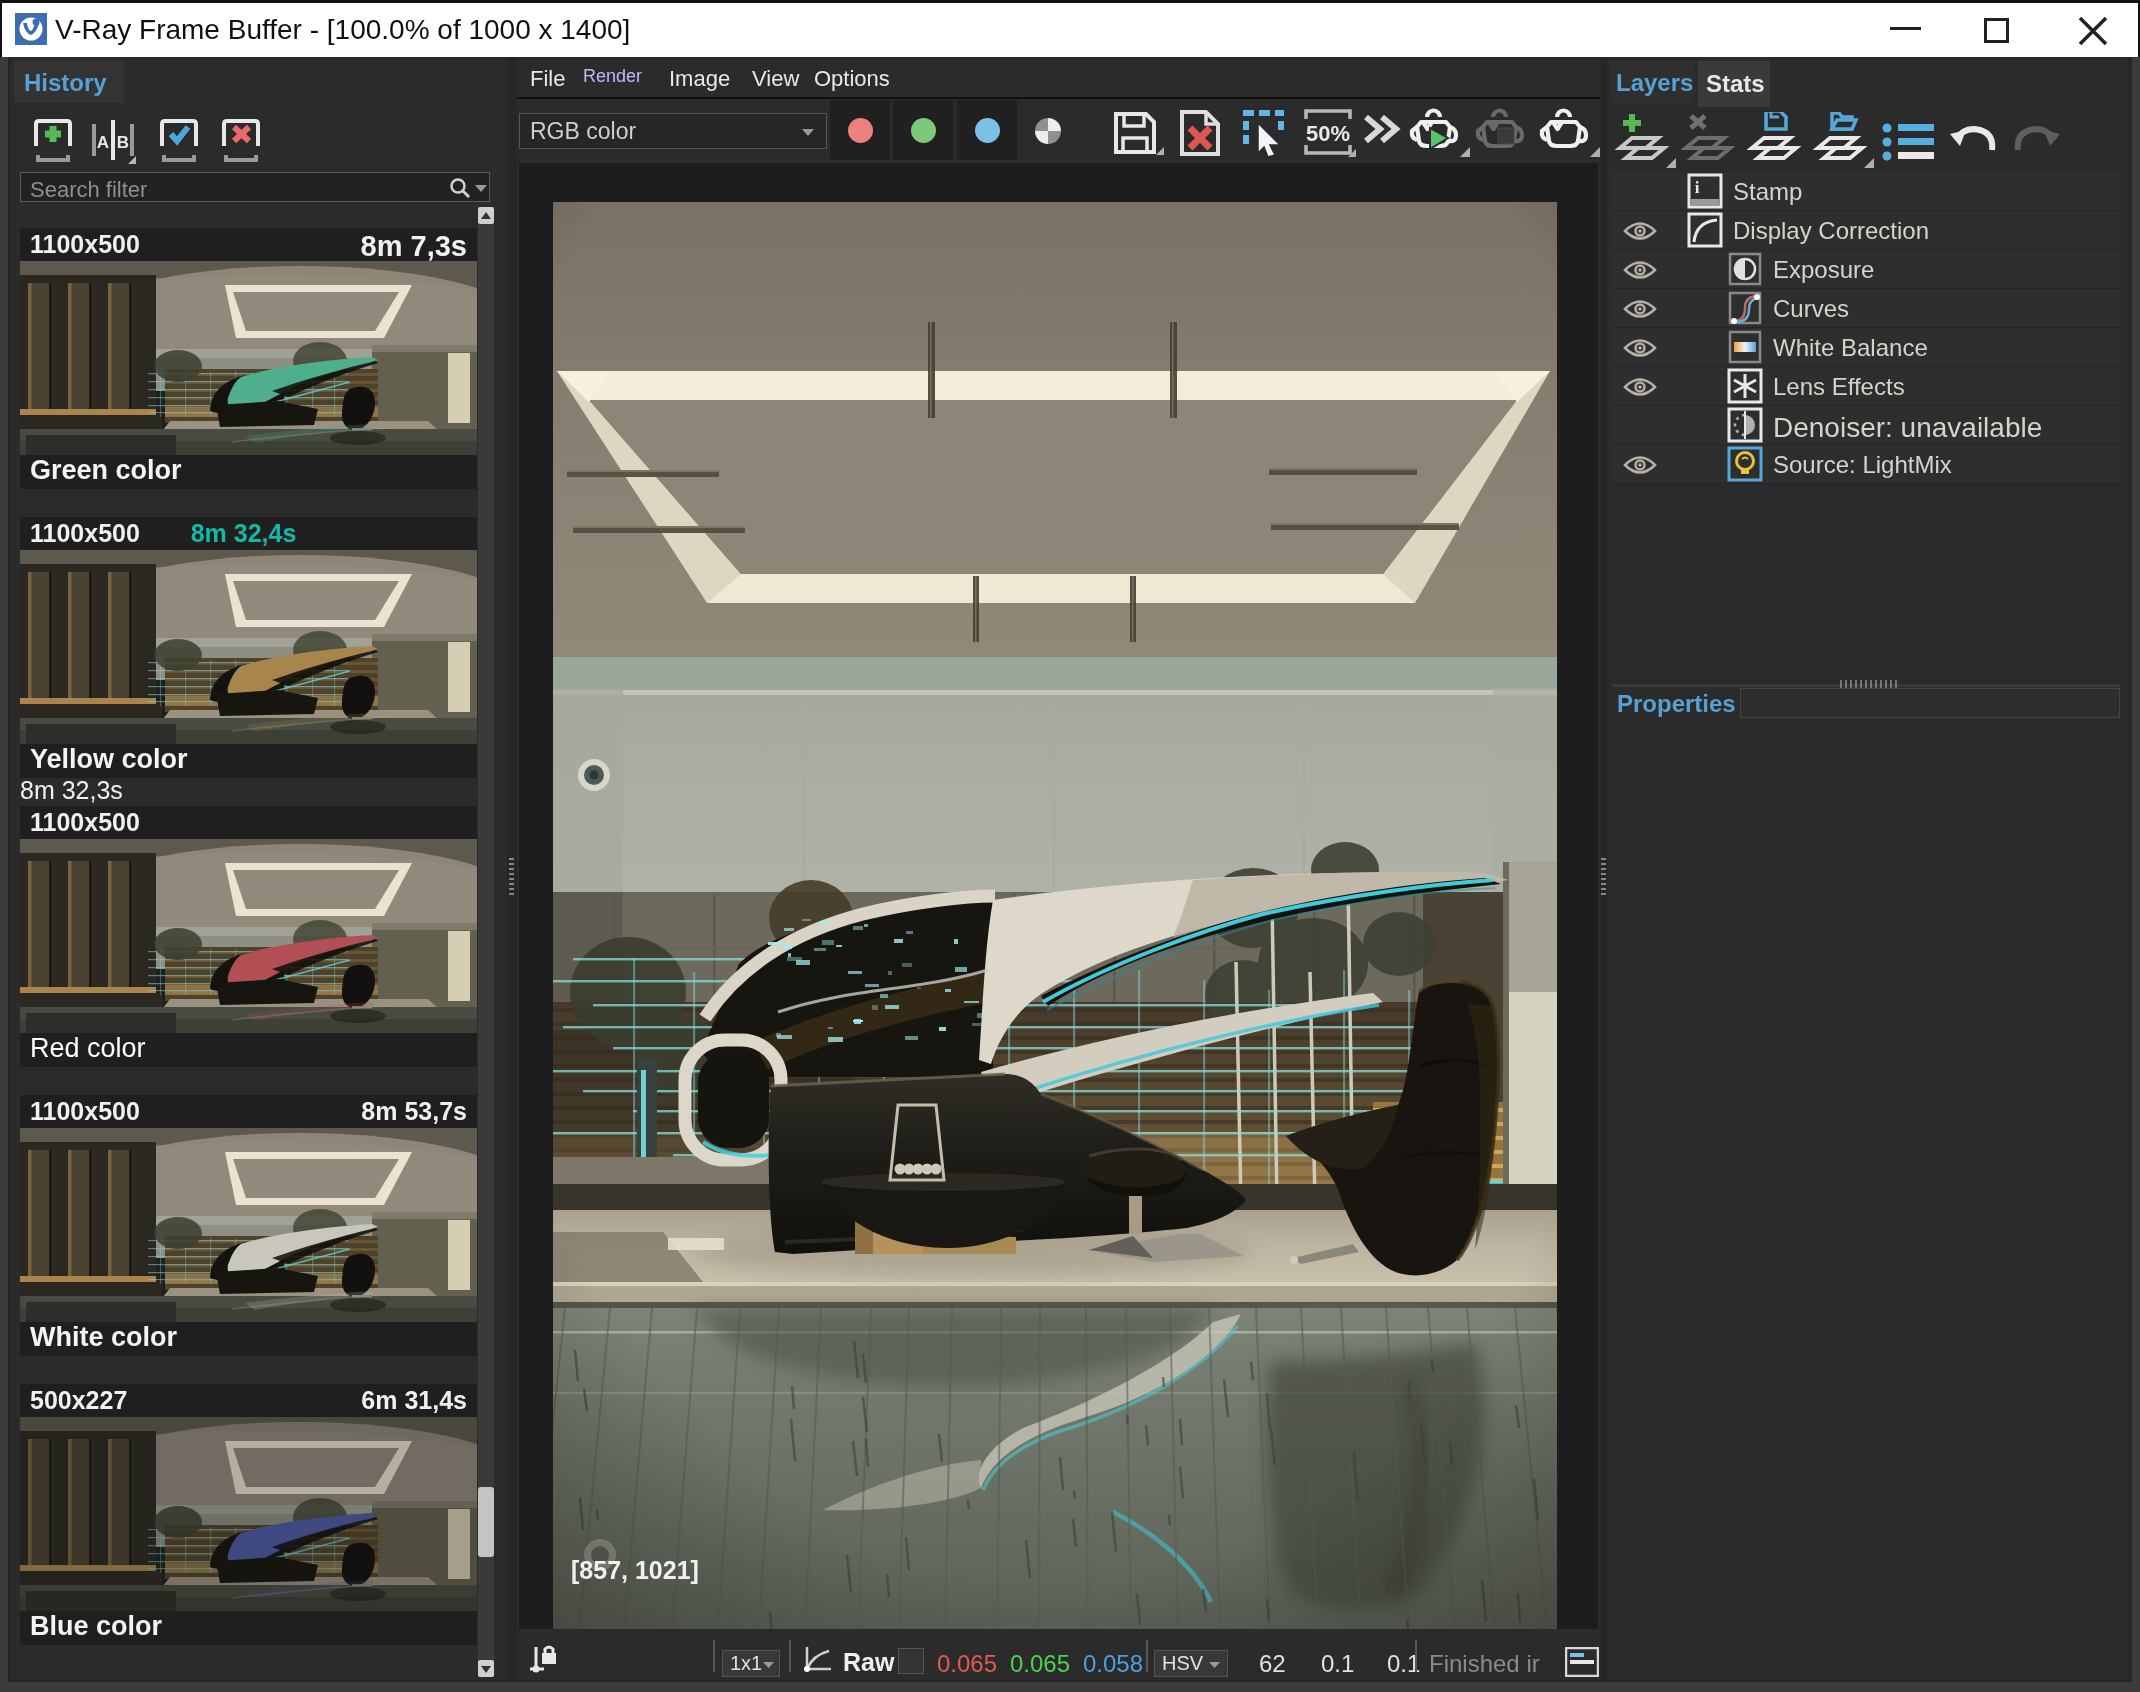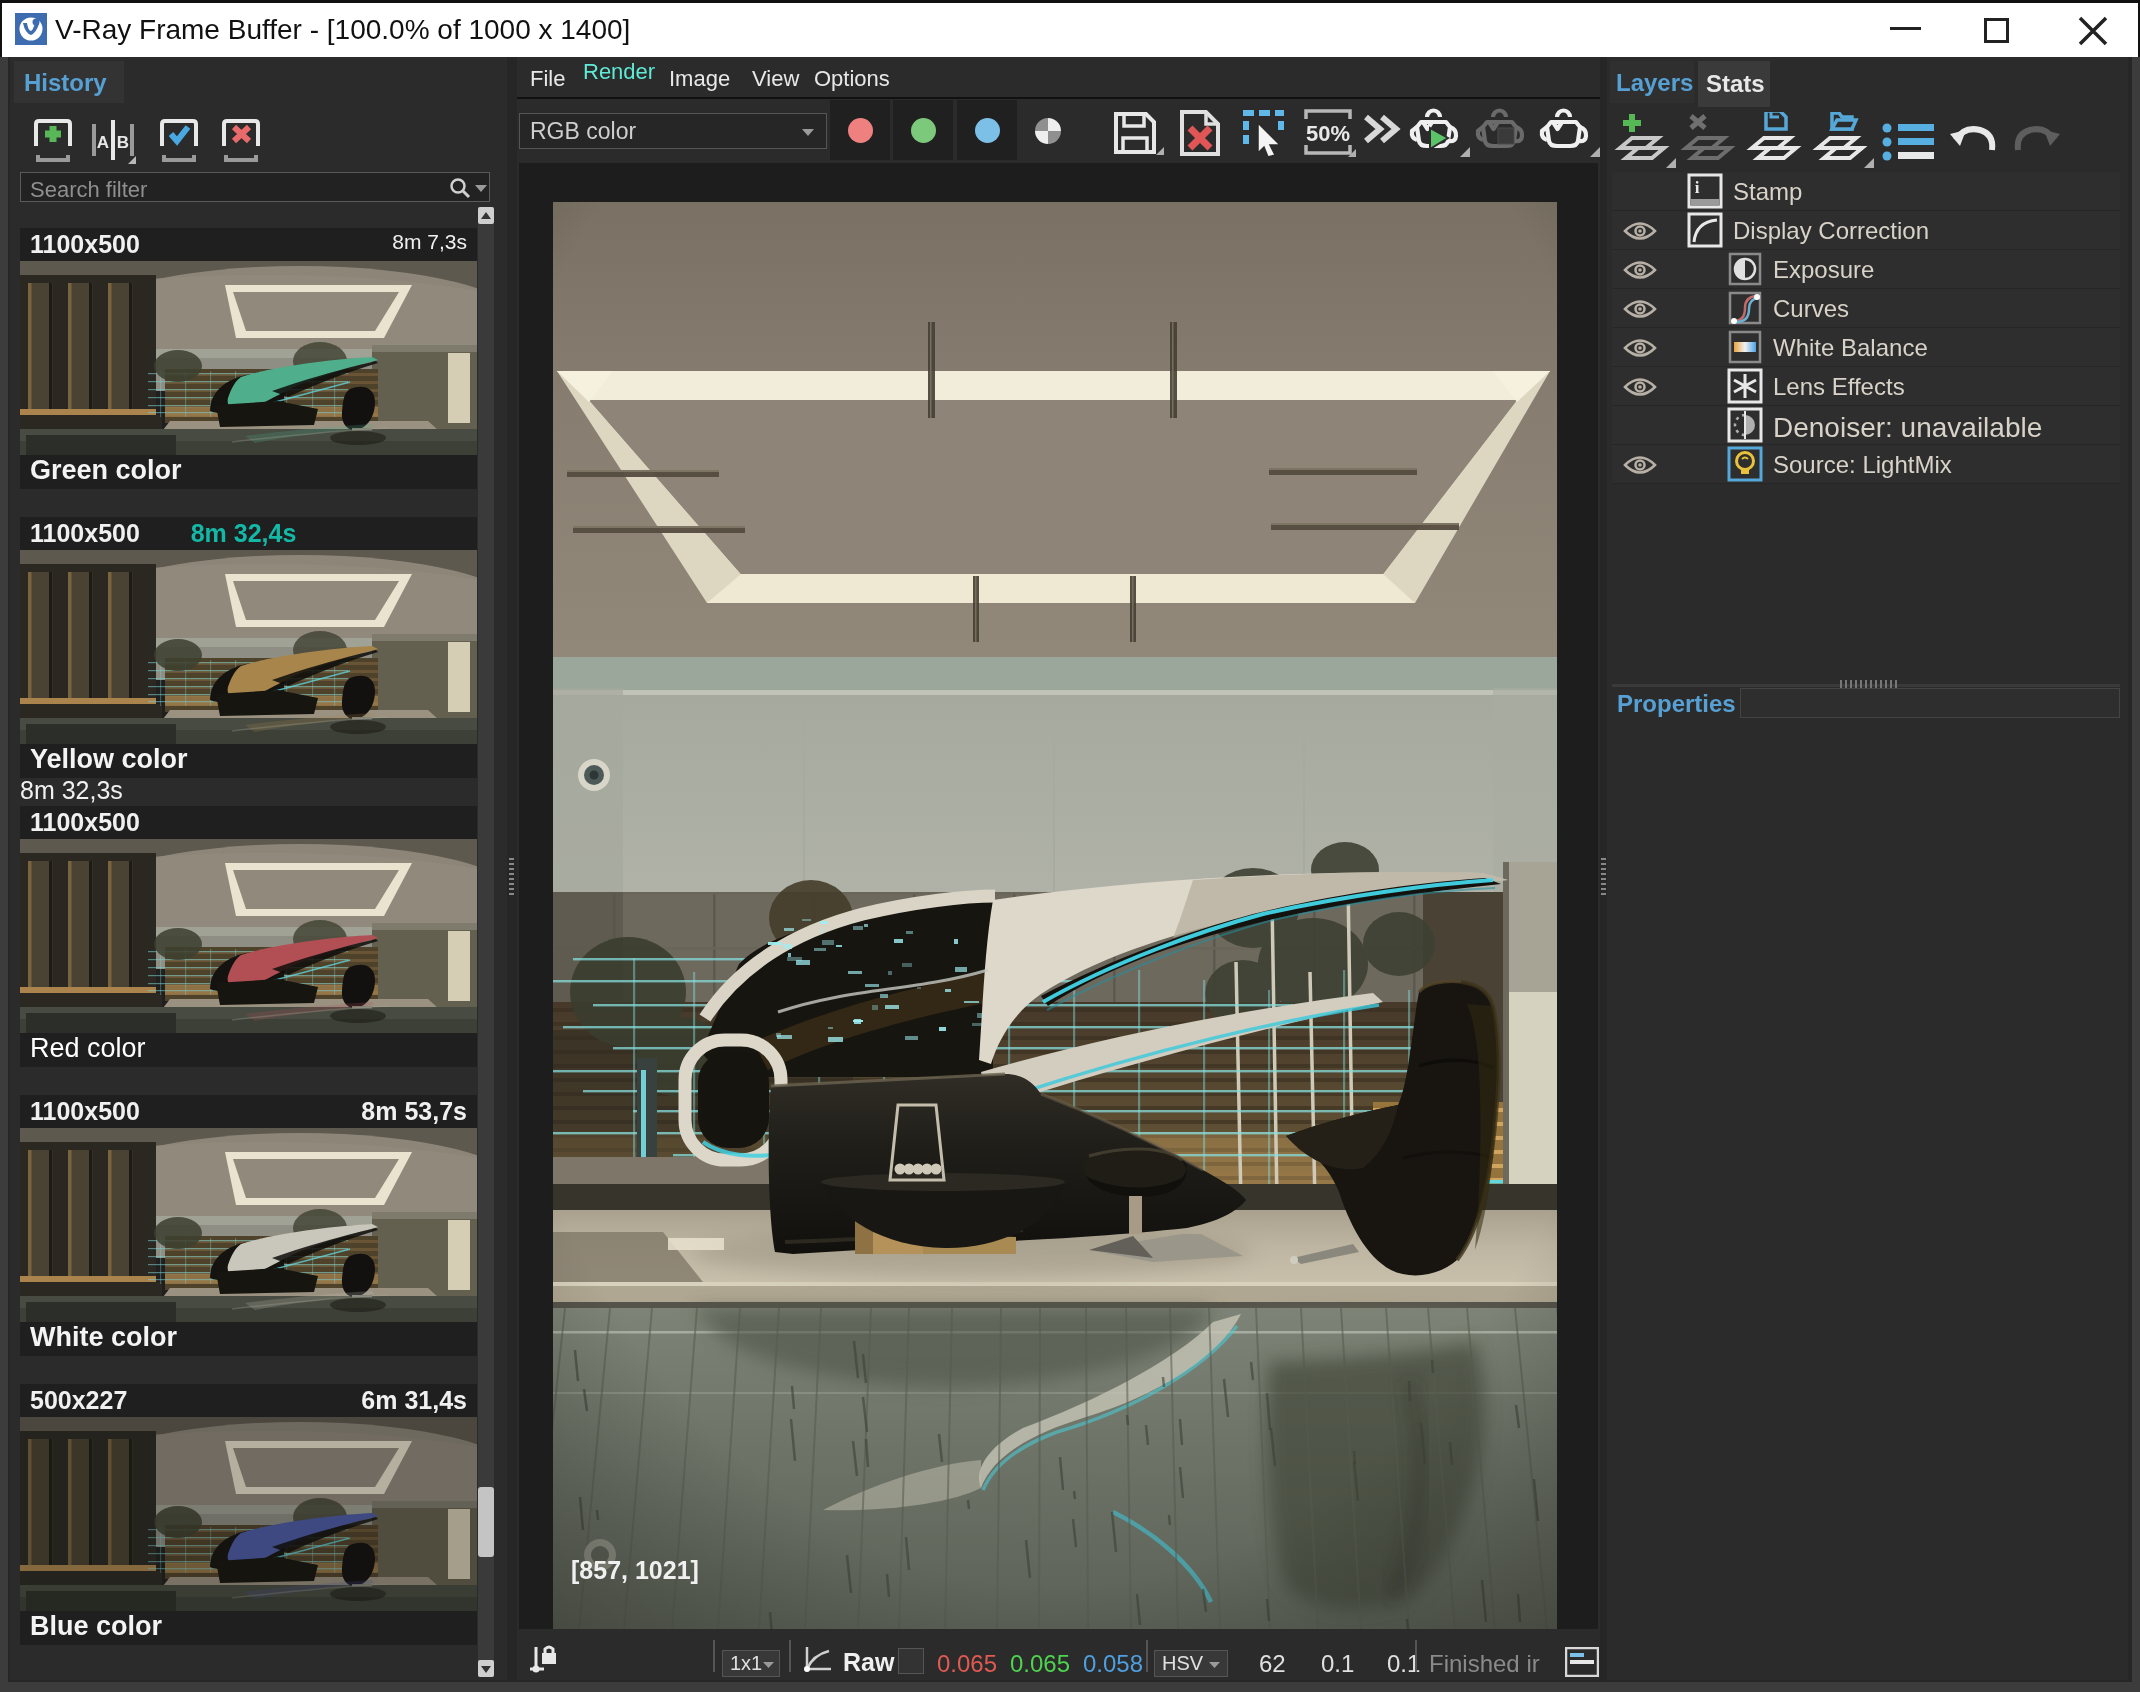--- a/index.html
+++ b/index.html
@@ -62,21 +62,21 @@
 <svg class="abs" style="left:480px;top:211px" width="12" height="9" viewBox="0 0 12 9">
     <path d="M6 1 L11 8 L1 8 Z" fill="#333"></path>
   </svg>
 <div class="abs" style="left:478px;top:1487px;width:16px;height:70px;background:#c4c4c4;border-radius:3px"></div>
 <div class="abs" style="left:478px;top:1660px;width:16px;height:17px;background:#cfcfcf;border-radius:2px"></div>
 <svg class="abs" style="left:480px;top:1665px" width="12" height="9" viewBox="0 0 12 9">
     <path d="M1 1 L11 1 L6 8 Z" fill="#333"></path>
   </svg>
 <div class="abs" style="left:20px;top:228px;width:457px;height:261px;background:#1f1f1f"></div>
 <div class="abs" style="left:30px;top:230px;font-size:25px;font-weight:bold;color:#f0f0f0">1100x500</div>
-<div class="abs" style="left:20px;top:230px;width:447px;font-size:21px;font-weight:normal;color:#f0f0f0;text-align:right">8m 7,3s</div>
+<div class="abs" style="left:20px;top:230px;width:447px;font-size:29px;font-weight:bold;color:#f0f0f0;text-align:right">8m 7,3s</div>
 <div class="abs" style="left:20px;top:261px;width:457px;height:194px;overflow:hidden"><svg width="457" height="194" viewBox="0 0 457 194" preserveAspectRatio="none" xmlns="http://www.w3.org/2000/svg">
       <rect x="0" y="0" width="457" height="88" fill="#877f72"></rect>
       <path d="M0 0 L457 0 L457 30 C330 8 140 8 0 34 Z" fill="#5e594e"></path>
       <ellipse cx="280" cy="60" rx="220" ry="55" fill="#928b7d" opacity="0.9"></ellipse>
       <path fill-rule="evenodd" fill="#eae3cf" d="M205 24 L392 24 L364 77 L216 77 Z M213 31 L379 31 L355 70 L226 70 Z"></path>
       <rect x="0" y="88" width="457" height="42" fill="#8f8e84"></rect>
       <rect x="120" y="88" width="245" height="9" fill="#a0a295"></rect>
       <rect x="352" y="84" width="105" height="88" fill="#64604f"></rect>
       <rect x="352" y="84" width="105" height="7" fill="#7e7a6c"></rect>
       <rect x="428" y="92" width="22" height="70" fill="#d5cdb4"></rect>
@@ -389,21 +389,21 @@
       <rect x="332" y="167" width="20" height="2.5" fill="#7e7e74"></rect>
       <path d="M225 175 C262 170 320 165 352 163 L354 166 C318 170 264 176 235 182 Z" fill="#4c5ba8" opacity="0.22"></path>
       <path d="M212 181 C264 175 330 169 368 167" stroke="#a8a494" stroke-width="1.6" opacity="0.3" fill="none"></path>
       <ellipse cx="338" cy="177" rx="28" ry="7" fill="#0f0f0c" opacity="0.45"></ellipse>
       <rect x="0" y="0" width="457" height="194" fill="#15140f" opacity="0.25"></rect>
     </svg></div>
 <div class="abs" style="left:30px;top:1611px;font-size:27px;font-weight:bold;color:#f4f4f4">Blue color</div>
 <div class="abs" style="left:517px;top:57px;width:1083px;height:1623px;background:#2b2b2b"></div>
 <div class="abs" style="left:517px;top:60px;width:1083px;height:37px;background:#2b2b2b"></div>
 <div class="abs" style="left:530px;top:66px;font-size:22px;color:#e8e8e8">File</div>
-<div class="abs" style="left:583px;top:59px;font-size:22px;color:#5eead4">Render</div>
+<div class="abs" style="left:583px;top:66px;font-size:18px;color:#c4b5fd">Render</div>
 <div class="abs" style="left:669px;top:66px;font-size:22px;color:#e8e8e8">Image</div>
 <div class="abs" style="left:752px;top:66px;font-size:22px;color:#e8e8e8">View</div>
 <div class="abs" style="left:814px;top:66px;font-size:22px;color:#e8e8e8">Options</div>
 <div class="abs" style="left:517px;top:97px;width:1083px;height:2px;background:#111"></div>
 <div class="abs" style="left:519px;top:113px;width:308px;height:36px;background:#262626;border:1px solid #555"></div>
 <div class="abs" style="left:530px;top:118px;font-size:23px;color:#cfcfcf">RGB color</div>
 <svg class="abs" style="left:800px;top:127px" width="16" height="10" viewBox="0 0 16 10">
     <path d="M2 2 L8 9 L14 2 Z" fill="#9a9a9a"></path>
   </svg>
 <div class="abs" style="left:830px;top:100px;width:60px;height:60px;background:#202020"></div>

